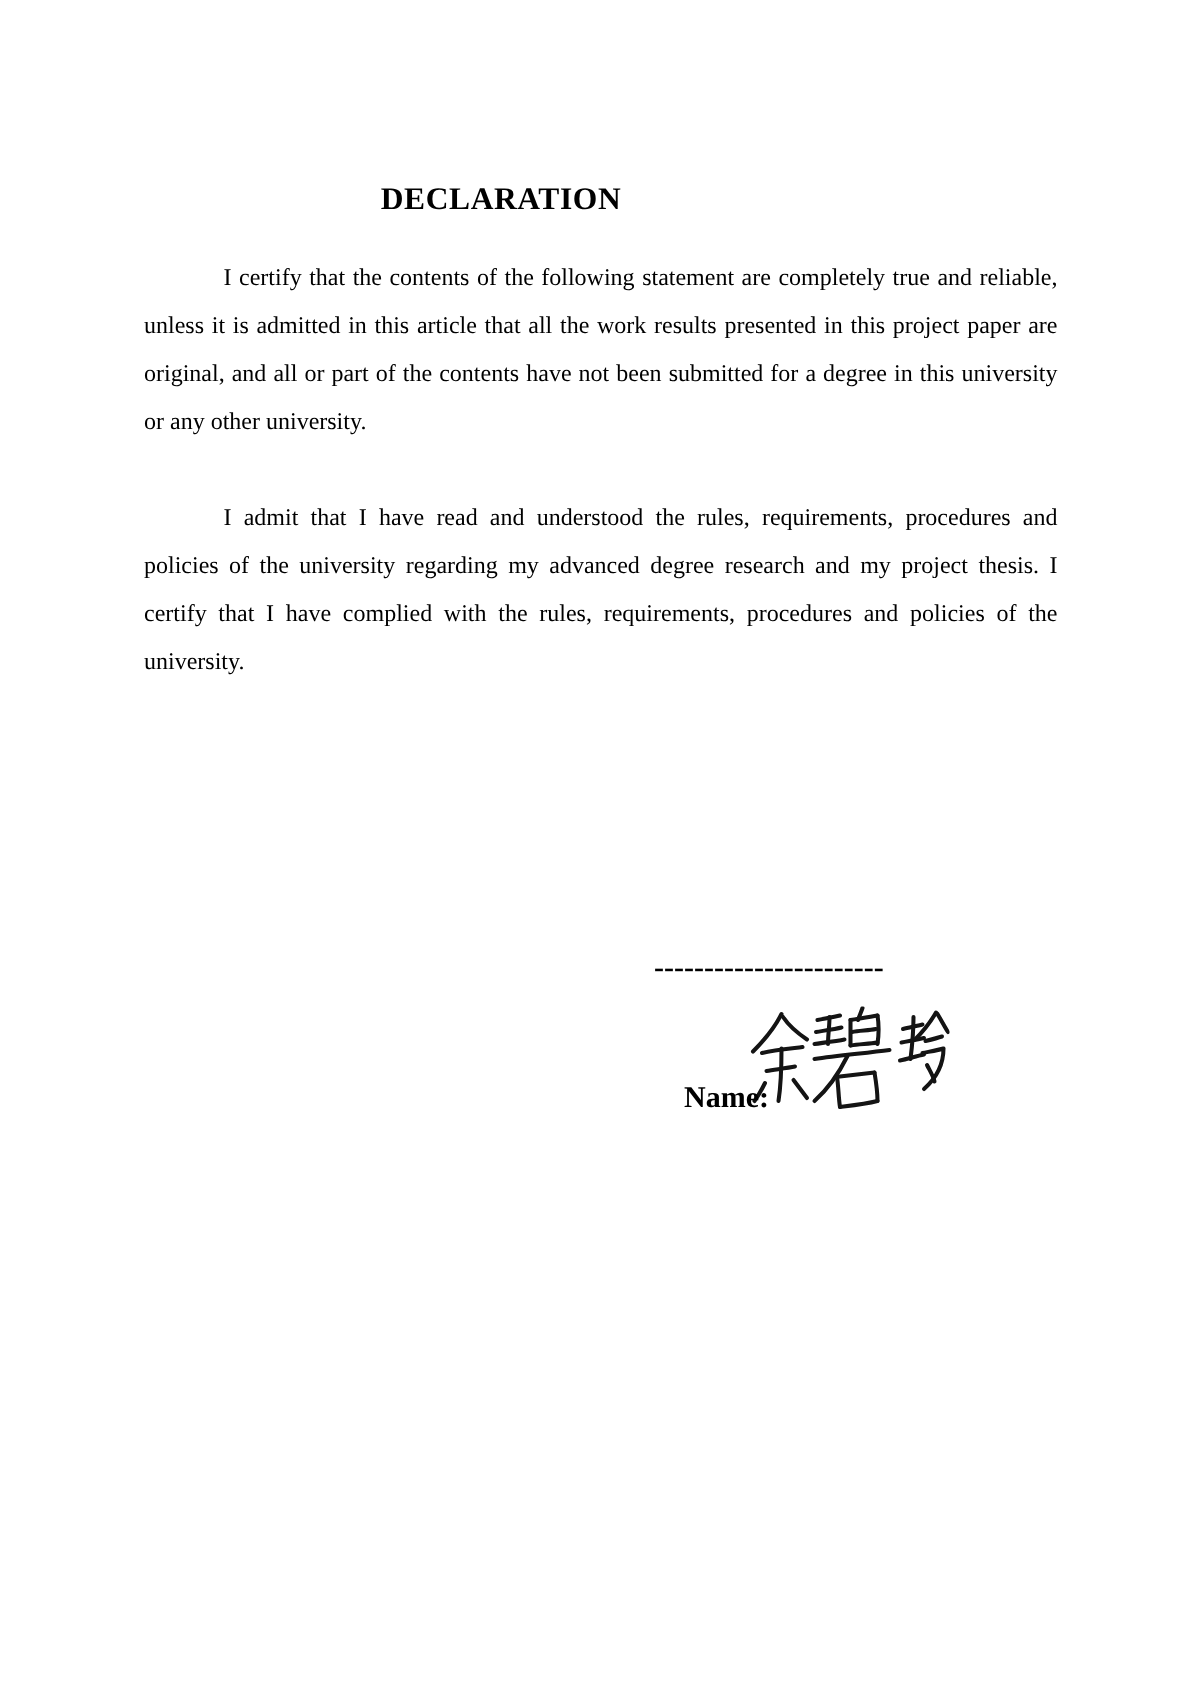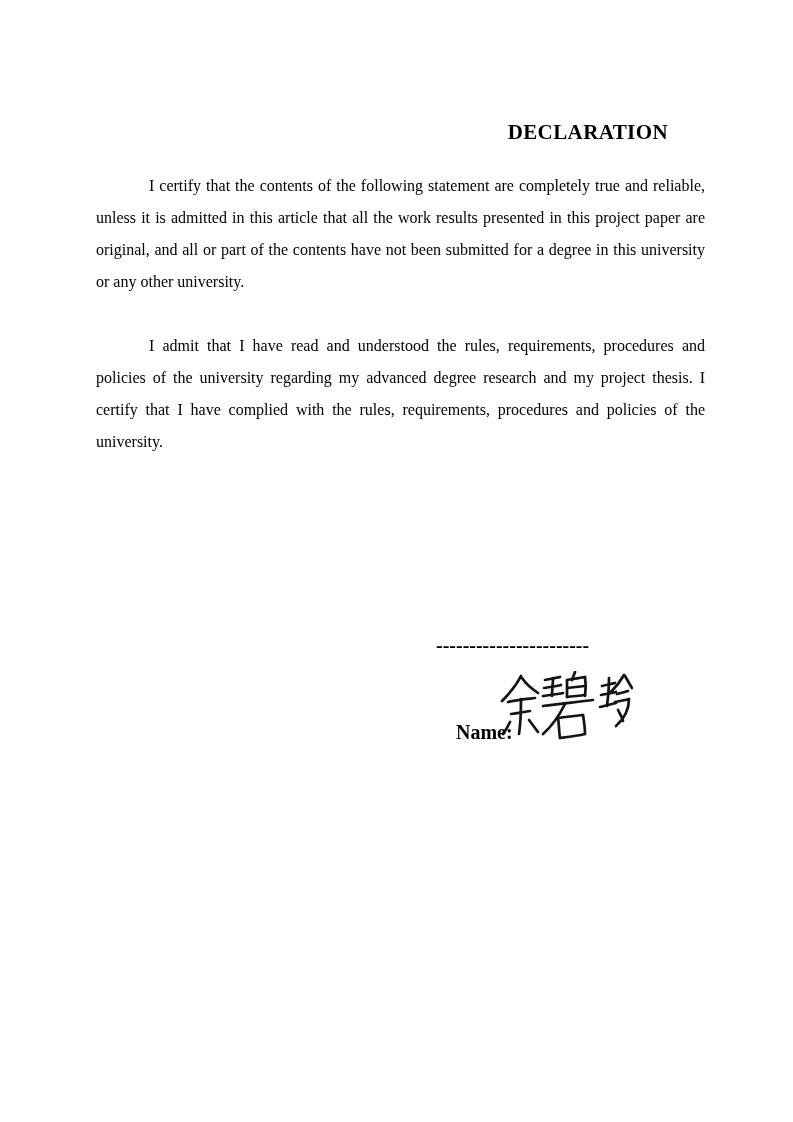--- a/index.html
+++ b/index.html
@@ -14,21 +14,21 @@
     background: #ffffff;
     font-family: "Liberation Serif", serif;
     color: #000000;
     overflow: hidden;
   }
   .title {
     position: absolute;
     top: 106px;
     left: 0;
     width: 668px;
-    text-align: right;
+    text-align: center;
     font-size: 21px;
     font-weight: bold;
     letter-spacing: 0.4px;
     line-height: 24px;
   }
   .para {
     position: absolute;
     left: 96px;
     width: 609px;
     font-size: 16px;

